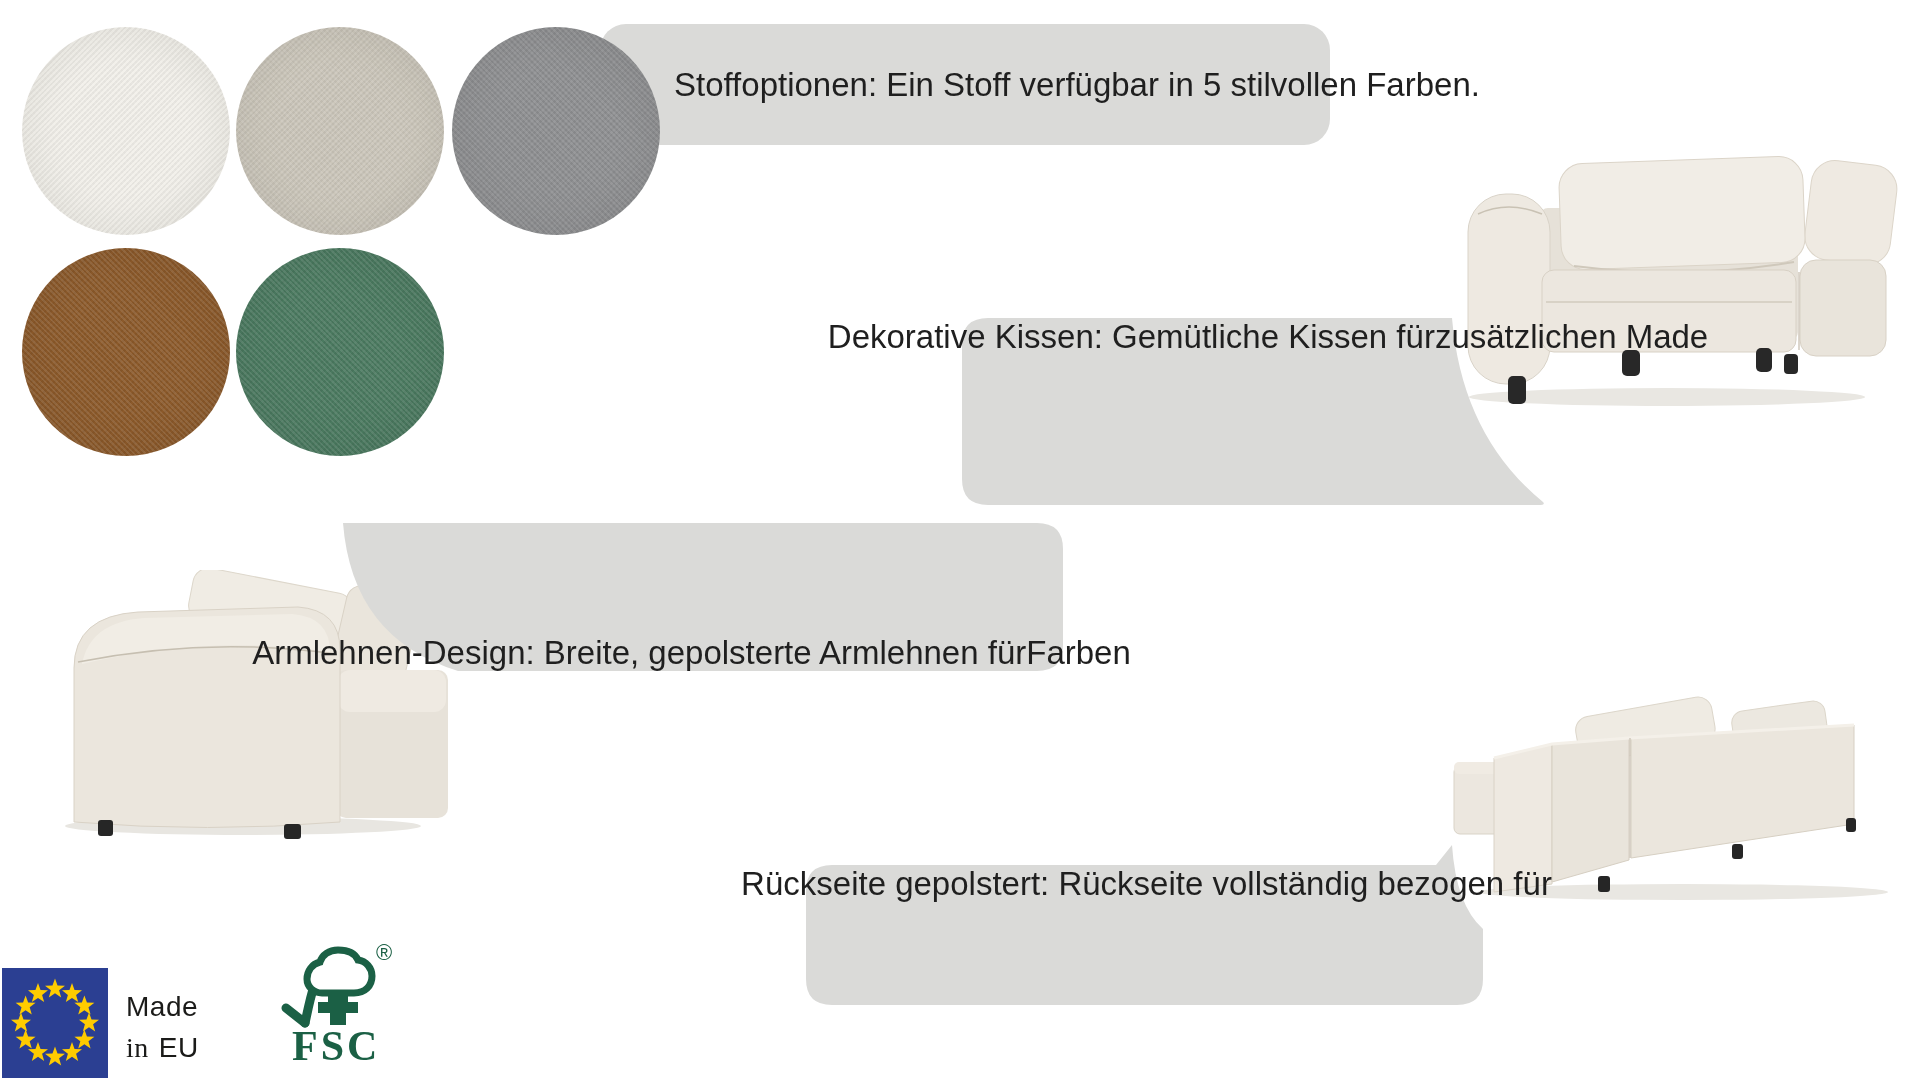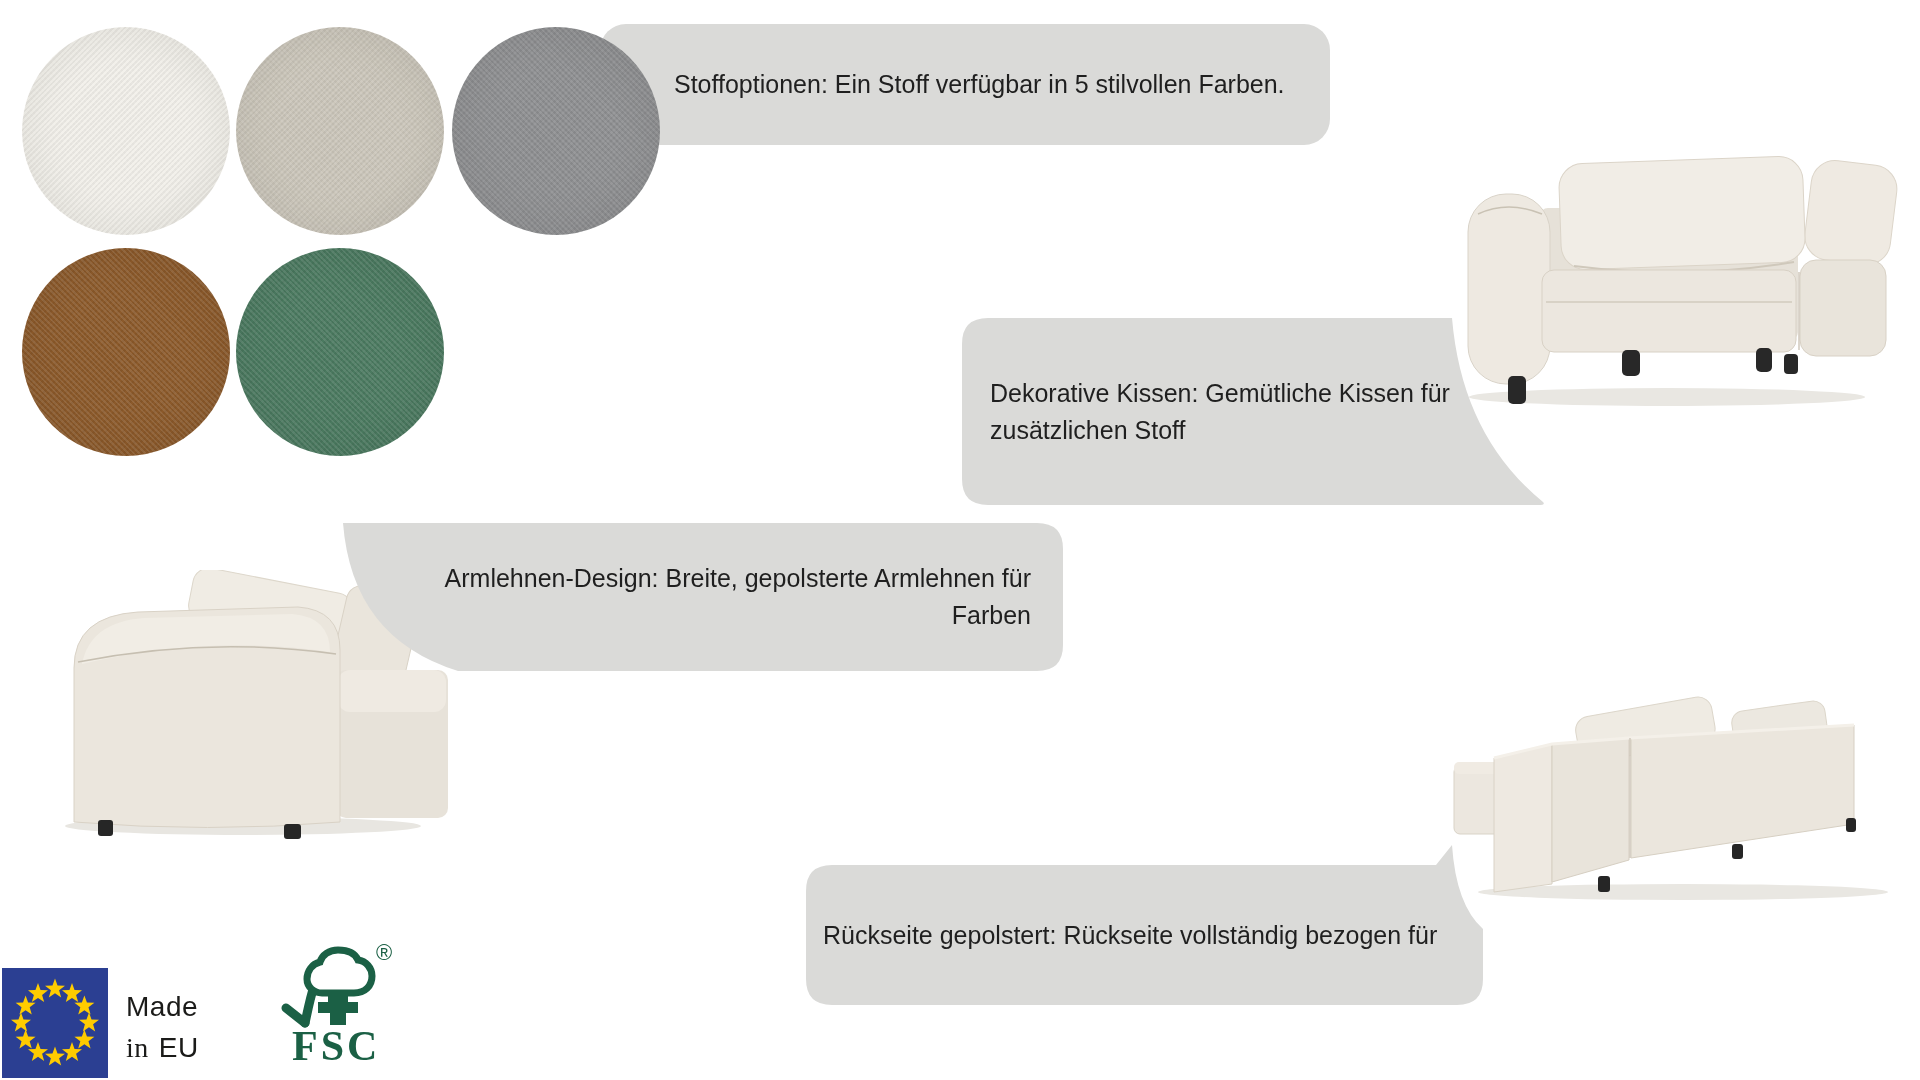--- a/index.html
+++ b/index.html
@@ -16,36 +16,36 @@
       repeating-linear-gradient(-45deg,rgba(0,0,0,.05) 0 2px,rgba(0,0,0,0) 2px 4px);
     box-shadow:inset 0 0 46px rgba(0,0,0,.08);
   }
   .s1{left:22px;top:27px}
   .s2{left:236px;top:27px}
   .s3{left:452px;top:27px}
   .s4{left:22px;top:248px}
   .s5{left:236px;top:248px}
 
   
-  .line{font-size:25px;line-height:37px;white-space:nowrap;}
+  .line{font-size:33px;line-height:37px;white-space:nowrap;}
   .callout-text{
-    position:absolute;display:flex;flex-direction:column;justify-content:center;
+    position:absolute;display:flex;justify-content:center;
     box-sizing:border-box;
   }
   .bubble1{
     position:absolute;left:600px;top:24px;width:730px;height:121px;border-radius:26px;
     display:flex;flex-direction:column;justify-content:center;
     padding-left:74px;box-sizing:border-box;
   }
   .bubble-svg{position:absolute;display:block;}
   .b2svg{left:962px;top:318px;}
   .b3svg{left:343px;top:523px;}
   .b4svg{left:806px;top:845px;}
   .b2text{left:962px;top:318px;width:584px;height:187px;padding-left:28px;}
-  .b3text{left:334px;top:523px;width:720px;height:148px;padding-right:23px;align-items:flex-end;text-align:right;}
+  .b3text{left:343px;top:523px;width:720px;height:148px;padding-right:23px;align-items:flex-end;text-align:right;}
   .b4text{left:806px;top:865px;width:664px;height:140px;padding-left:17px;}
 
   
   .photo{position:absolute;display:block;}
   .sofaA{left:1462px;top:150px;}
   .sofaB{left:58px;top:570px;}
   .sofaC{left:1448px;top:692px;}
 
   
   .euflag{position:absolute;left:2px;top:968px;}
@@ -94,21 +94,21 @@
       <rect x="294" y="198" width="16" height="24" rx="5"></rect>
       <rect x="322" y="204" width="14" height="20" rx="4"></rect>
     </g>
   </svg>
 
   <svg class="bubble-svg b2svg" width="584" height="188" viewBox="0 0 584 188">
     <path d="M26,0 H490 Q500,118 581,184 Q584,187 576,187 H26 Q0,187 0,161 V26 Q0,0 26,0 Z" fill="#dadad8"></path>
   </svg>
   <div class="callout-text b2text">
     <div class="line">Dekorative Kissen: Gemütliche Kissen für</div>
-    <div class="line">zusätzlichen Stoff</div>
+    <div class="line">zusätzlichen Made</div>
   </div>
 
   <svg class="photo sofaB" width="400" height="272" viewBox="0 0 400 272">
     <ellipse cx="185" cy="256" rx="178" ry="9" fill="#e8e6e1"></ellipse>
     <g transform="rotate(11 210 45)">
       <rect x="130" y="10" width="162" height="54" rx="16" fill="#f0ece4" stroke="#ddd7cb"></rect>
     </g>
     <g transform="rotate(13 320 70)">
       <rect x="280" y="20" width="74" height="100" rx="16" fill="#eae5dc" stroke="#d9d2c6"></rect>
     </g>

